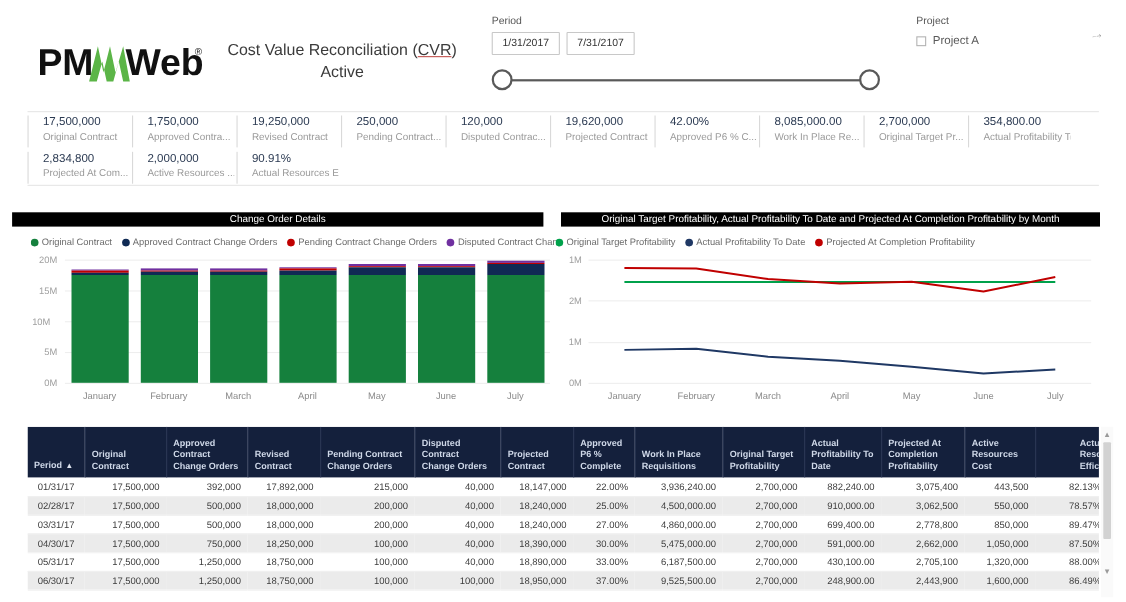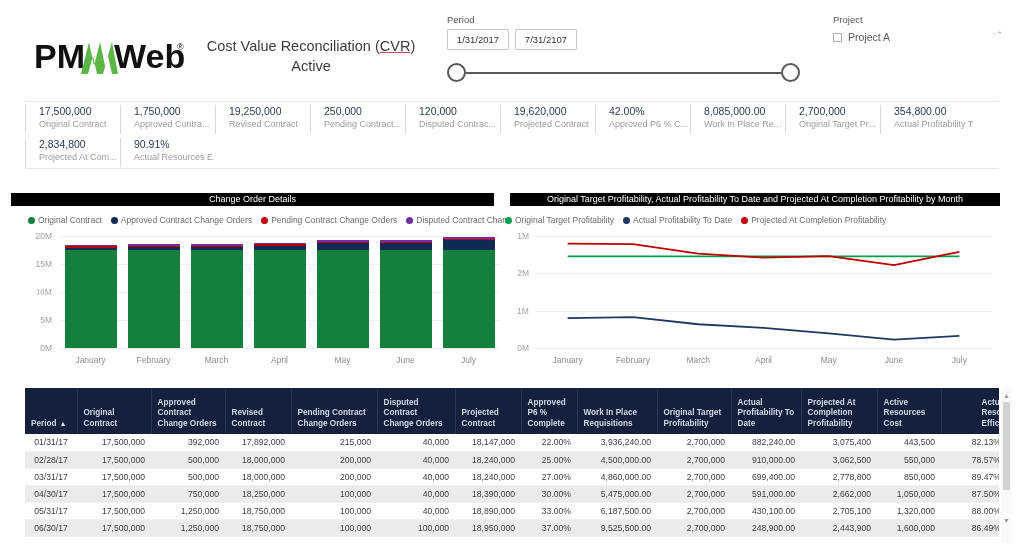--- a/index.html
+++ b/index.html
@@ -207,20 +207,25 @@
         </div>
       </div>
     <div class="kpi-row r2" id="kpi-row-2">
         <div class="kpi-cell">
           <div class="vbar"></div>
           <div class="kpi-val">2,834,800</div>
           <div class="kpi-lab">Projected At Com...</div>
         </div>
         <div class="kpi-cell">
           <div class="vbar"></div>
+          <div class="kpi-val">2,000,000</div>
+          <div class="kpi-lab">Active Resources ...</div>
+        </div>
+        <div class="kpi-cell">
+          <div class="vbar"></div>
           <div class="kpi-val">90.91%</div>
           <div class="kpi-lab">Actual Resources Effi...</div>
         </div>
       </div>
   </div>
 
   <div class="chart-title-bar" id="bar-title">Change Order Details</div>
   <div class="legend" id="bar-legend">
       <div class="legend-item">
         <span class="dot" style="background: rgb(21, 128, 61);"></span>
@@ -238,21 +243,21 @@
         <span class="dot" style="background: rgb(112, 48, 160);"></span>
         <span>Disputed Contract Change O...</span>
       </div>
     </div>
   <div id="bar-chart">
       <div class="gridline" style="left: 36px; top: 116px; width: 441px;"></div>
       <div class="axis-label" style="left: 0px; top: 111px; width: 29px; text-align: right;">0M</div>
       <div class="gridline" style="left: 36px; top: 88px; width: 441px;"></div>
       <div class="axis-label" style="left: 0px; top: 83px; width: 29px; text-align: right;">5M</div>
       <div class="gridline" style="left: 36px; top: 60px; width: 441px;"></div>
-      <div class="axis-label" style="left: 0px; top: 55px; width: 29px; text-align: right; font-family: Liberation Serif, serif;">10M</div>
+      <div class="axis-label" style="left: 0px; top: 55px; width: 29px; text-align: center;">10M</div>
       <div class="gridline" style="left: 36px; top: 32px; width: 441px;"></div>
       <div class="axis-label" style="left: 0px; top: 27px; width: 29px; text-align: right;">15M</div>
       <div class="gridline" style="left: 36px; top: 4px; width: 441px;"></div>
       <div class="axis-label" style="left: 0px; top: -1px; width: 29px; text-align: right;">20M</div>
       <div class="bar-stack" style="left: 41.5px; bottom: 26px; width: 52px;">
         <div class="seg" style="height: 1.5px; background: rgb(112, 48, 160);"></div>
         <div class="seg" style="height: 1.5px; background: rgb(192, 0, 0);"></div>
         <div class="seg" style="height: 2.1952px; background: rgb(16, 42, 84);"></div>
         <div class="seg" style="height: 98px; background: rgb(21, 128, 61);"></div>
       </div>

